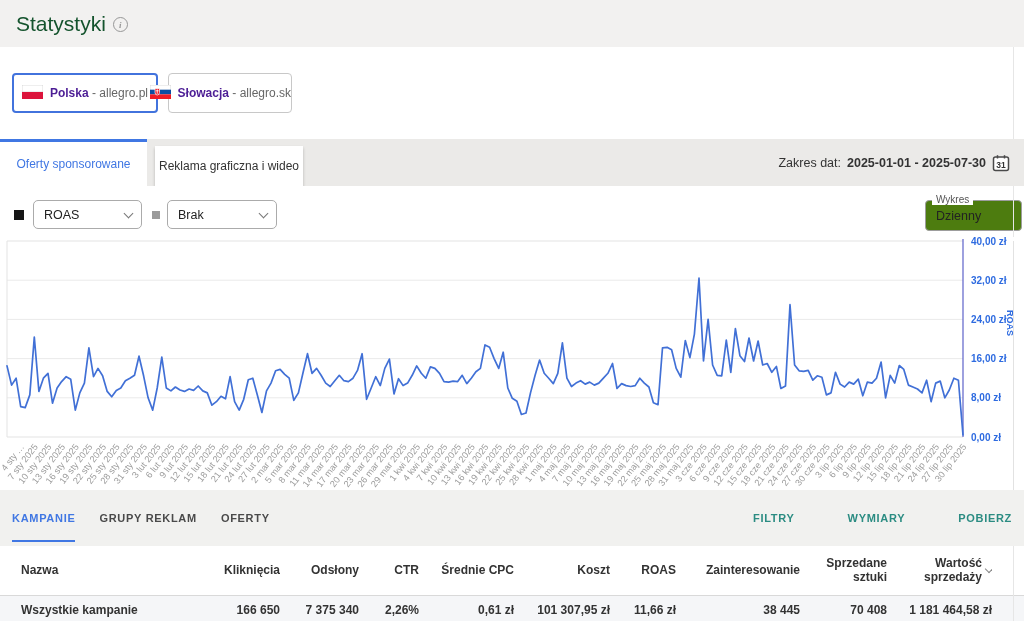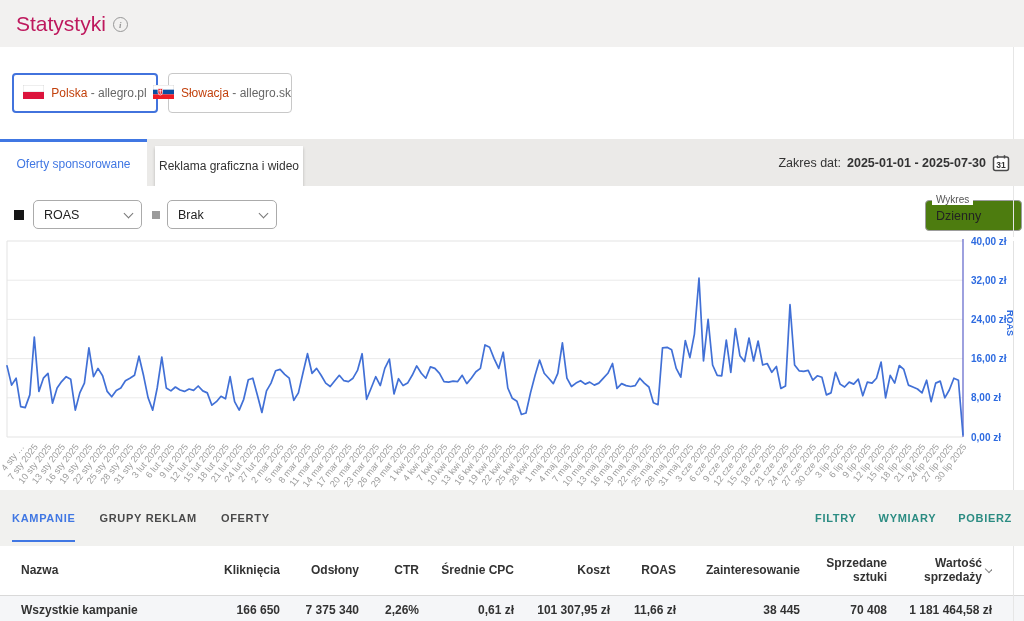--- a/index.html
+++ b/index.html
@@ -1,25 +1,25 @@
 <!DOCTYPE html>
 <html><head>
 <meta charset="utf-8">
 <style>
 * { box-sizing:border-box; margin:0; padding:0; }
 html,body { width:1024px; height:621px; overflow:hidden; font-family:"Liberation Sans",sans-serif; background:#fff; }
 .topbar { height:47px; background:#f2f1f0; display:flex; align-items:center; padding-left:16px; gap:7px; }
-.page-title { font-size:21px; color:#be185d; font-weight:400; }
+.page-title { font-size:21px; color:#14532d; font-weight:400; }
 .info-icon { width:15px; height:15px; border:1.5px solid #979797; border-radius:50%; color:#979797; font-size:9px; display:flex; align-items:center; justify-content:center; font-family:"Liberation Serif",serif; font-style:italic; font-weight:700; margin-top:2px;}
 .rline { position:relative; }
 .rline::after { content:""; position:absolute; top:0; bottom:0; left:1013px; width:1px; background:#e6e6e6; }
 .country-band { height:92px; background:#fff; display:flex; padding:26px 0 0 12px; gap:10px; }
 .country-btn { height:40px; border:1px solid #c8c8c8; border-radius:4px; background:#fff; display:flex; align-items:center; justify-content:center; gap:7px; font-size:12px; color:#666; white-space:nowrap; }
 .country-btn.selected { border:2px solid #4273dd; }
-.country-name { font-weight:400; color:#c2410c; }
+.country-name { font-weight:700; color:#4c1d95; }
 .flag { display:block; }
 .tabs-band { height:47px; background:#ebeae8; display:flex; position:relative; }
 .tab-active { width:147px; background:#fff; border-top:3px solid #4077e3; display:flex; align-items:center; justify-content:center; color:#4077e3; font-size:12px; height:47px; }
 .tab-inactive { width:148px; background:#fff; margin-left:8px; margin-top:7px; height:40px; display:flex; align-items:center; justify-content:center; color:#333; font-size:12px; box-shadow:0 2px 3px rgba(0,0,0,0.22); }
 .date-range { position:absolute; right:14px; top:0; height:100%; display:flex; align-items:center; font-size:12.5px; color:#333; gap:6px; }
 .date-range b { font-weight:700; }
 .controls { height:51px; background:#fff; }
 .sq1 { position:absolute; left:14px; top:24px; width:10px; height:10px; background:#161616; }
 .sq2 { position:absolute; left:152px; top:25px; width:8px; height:8px; background:#9b9b9b; }
 .fakesel { position:absolute; top:14px; height:29px; border:1px solid #ababab; border-radius:5px; background:#fff; display:flex; align-items:center; padding-left:10px; font-size:12.5px; color:#222; }
@@ -27,21 +27,21 @@
 #sel-metric { left:33px; width:109px; }
 #sel-compare { left:167px; width:110px; }
 .wykres-box { position:absolute; left:925px; top:14px; width:97px; height:31px; border:1px solid #9d9d9d; border-radius:4px; background:#4d7c0f; display:flex; align-items:center; padding-left:10px; font-size:12.5px; color:#222; }
 .wykres-label { position:absolute; top:-7px; left:6px; background:#fff; padding:0 4px; font-size:10px; color:#555; }
 .chart-section { height:253px; background:#fff; position:relative; }
 .subtabs { height:56px; background:#f1f1ef; display:flex; align-items:stretch; padding-left:12px; position:relative; }
 .subtab { display:flex; align-items:center; font-size:11px; font-weight:700; letter-spacing:0.7px; color:#4a4a4a; margin-right:24px; position:relative; }
 .subtab.active { color:#4077e3; }
 .subtab.active::after { content:""; position:absolute; left:0; right:0; bottom:4px; height:2px; background:#4077e3; }
 .actions { margin-left:auto; display:flex; gap:22px; padding-right:12px; align-items:center; }
-.action { font-size:11px; font-weight:700; letter-spacing:0.7px; color:#2b8c82; }
+.action { font-size:11px; font-weight:700; letter-spacing:0.7px; color:#2b8c82;margin-left:31px; }
 .table-area { height:90px; }
 table { width:1024px; border-collapse:collapse; table-layout:fixed; }
 th, td { font-size:12px; color:#333; text-align:right; vertical-align:middle; overflow:hidden; }
 th { font-weight:700; height:49px; border-bottom:1px solid #d9d9d9; }
 td { font-weight:700; height:29px; }
 tr.datarow { background:#f5f6f8; }
 th.first, td.first { text-align:left; padding-left:21px; }
 .th-flex { display:flex; align-items:center; justify-content:flex-end; gap:4px; }
 .th-flex span { text-align:right; }
 .sort-chev { width:6px; height:6px; border:solid #888; border-width:0 1.5px 1.5px 0; transform:rotate(45deg); flex:0 0 auto; margin-top:-3px; }

